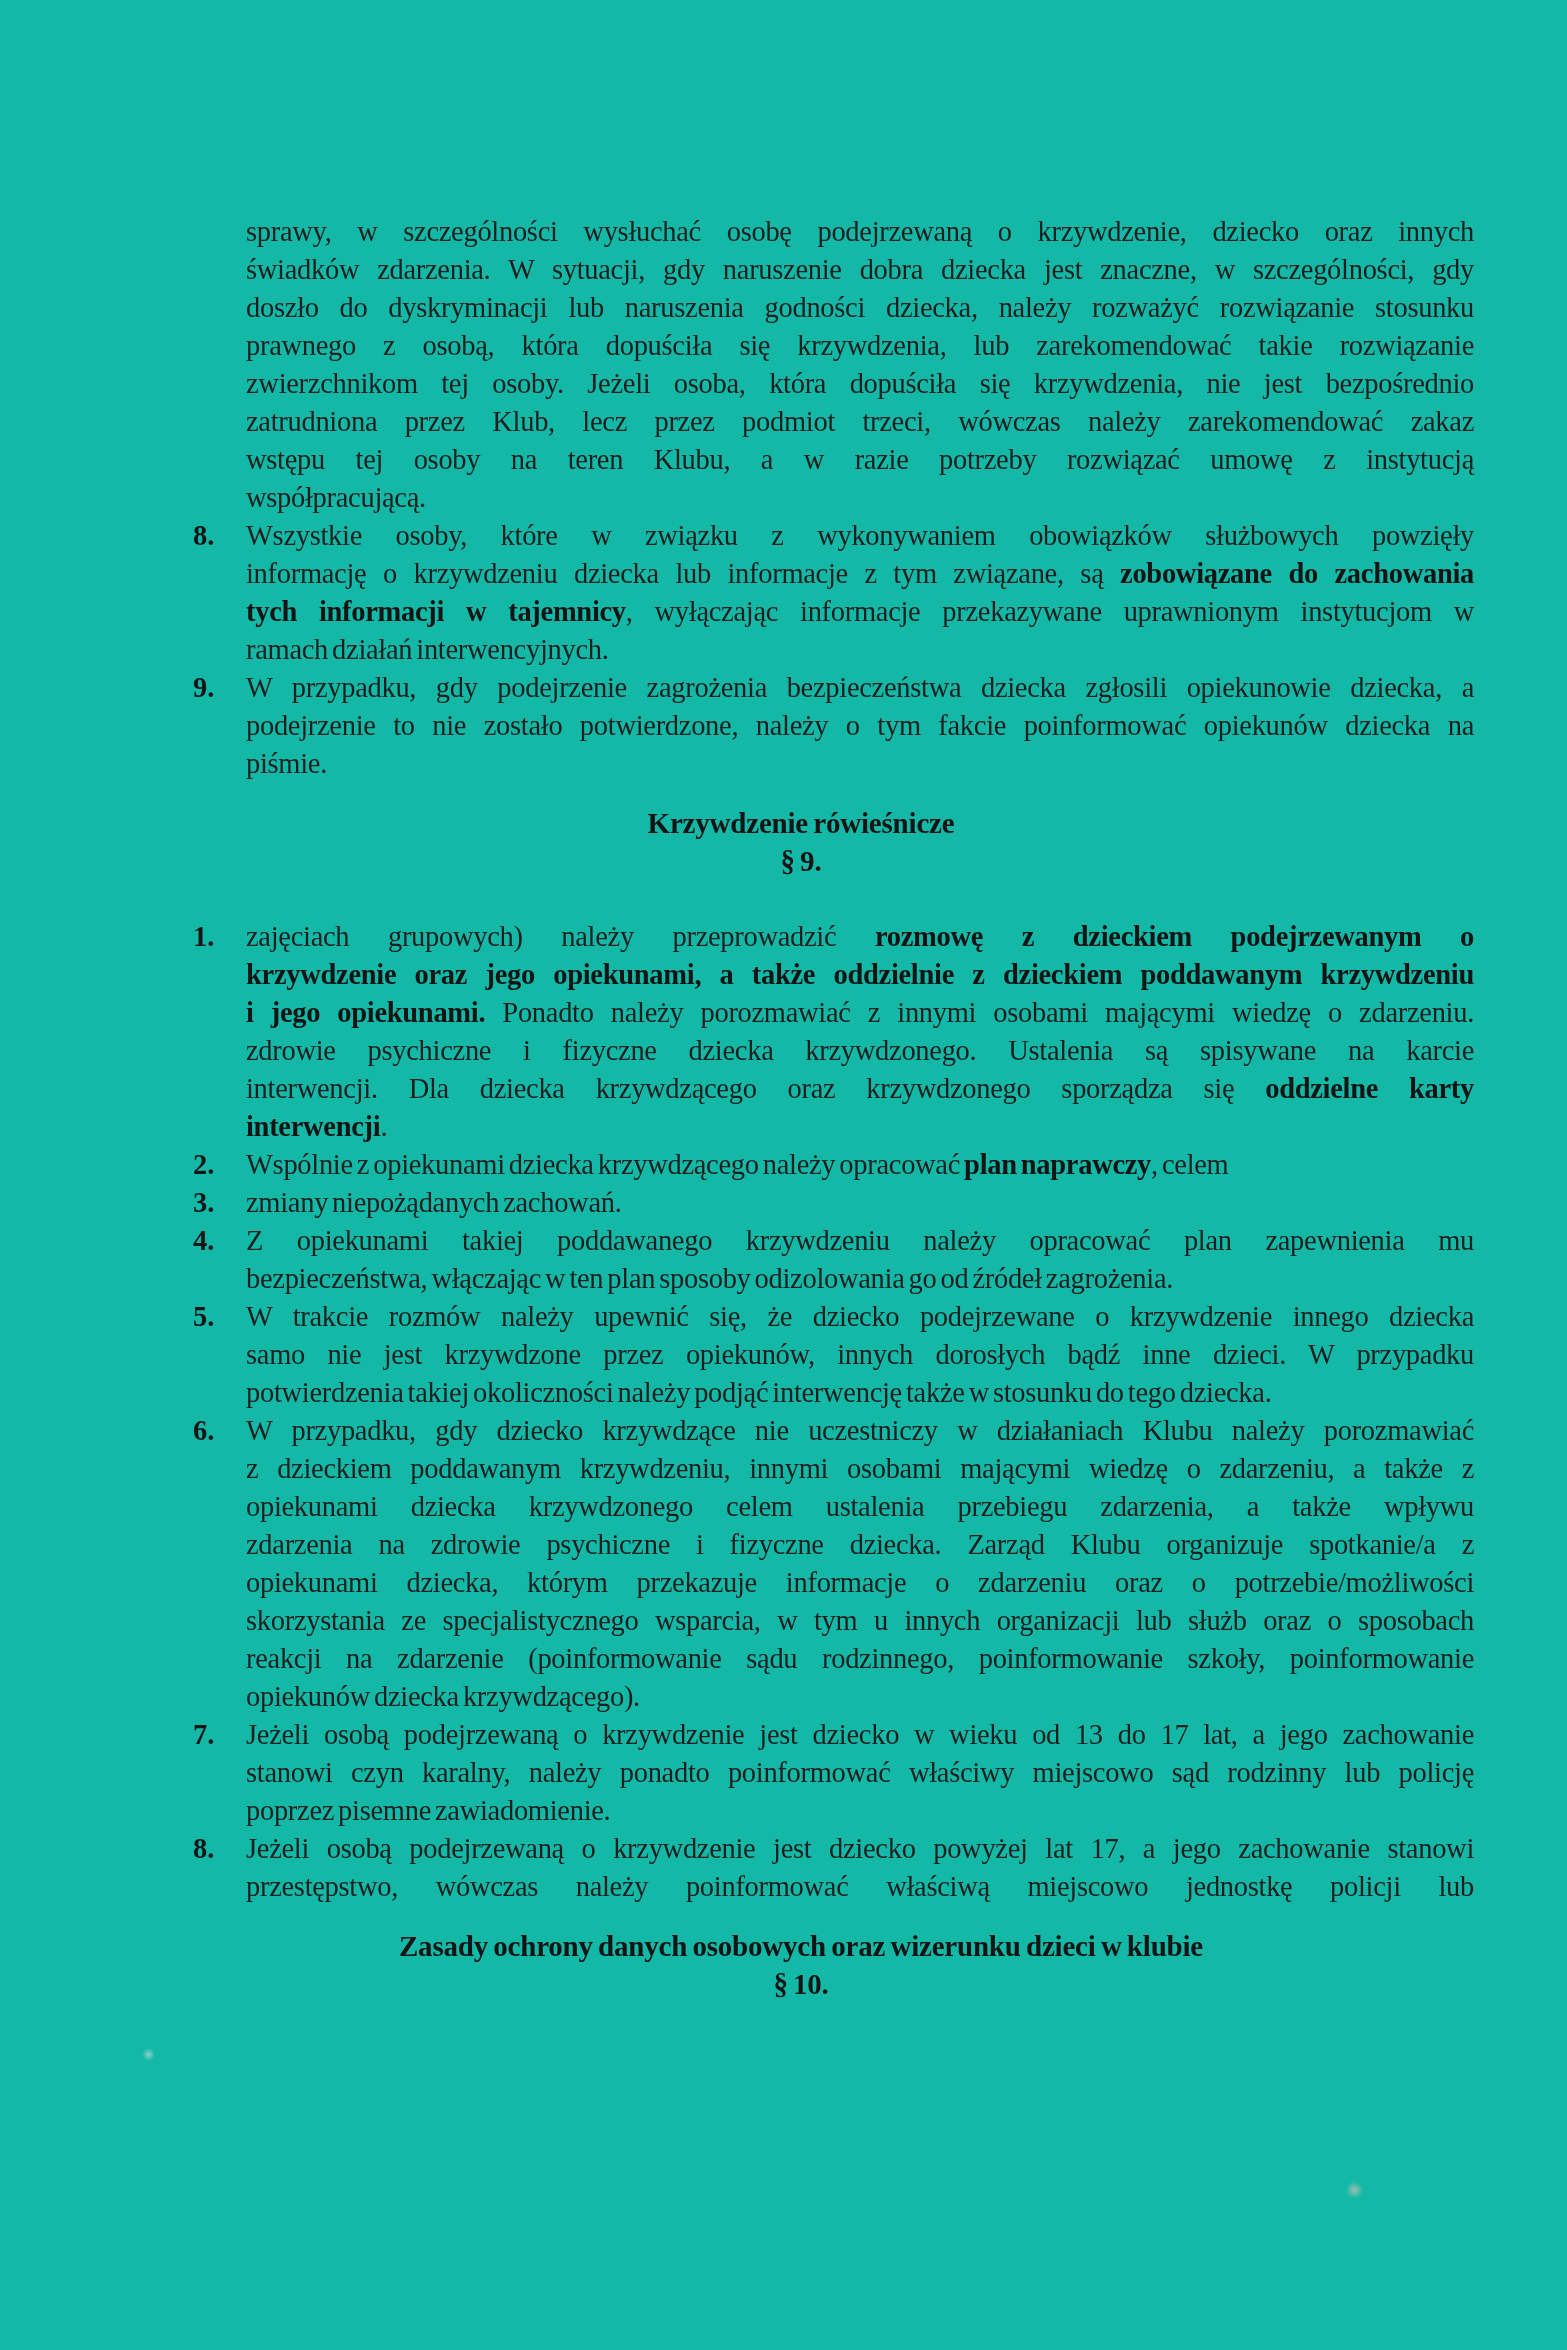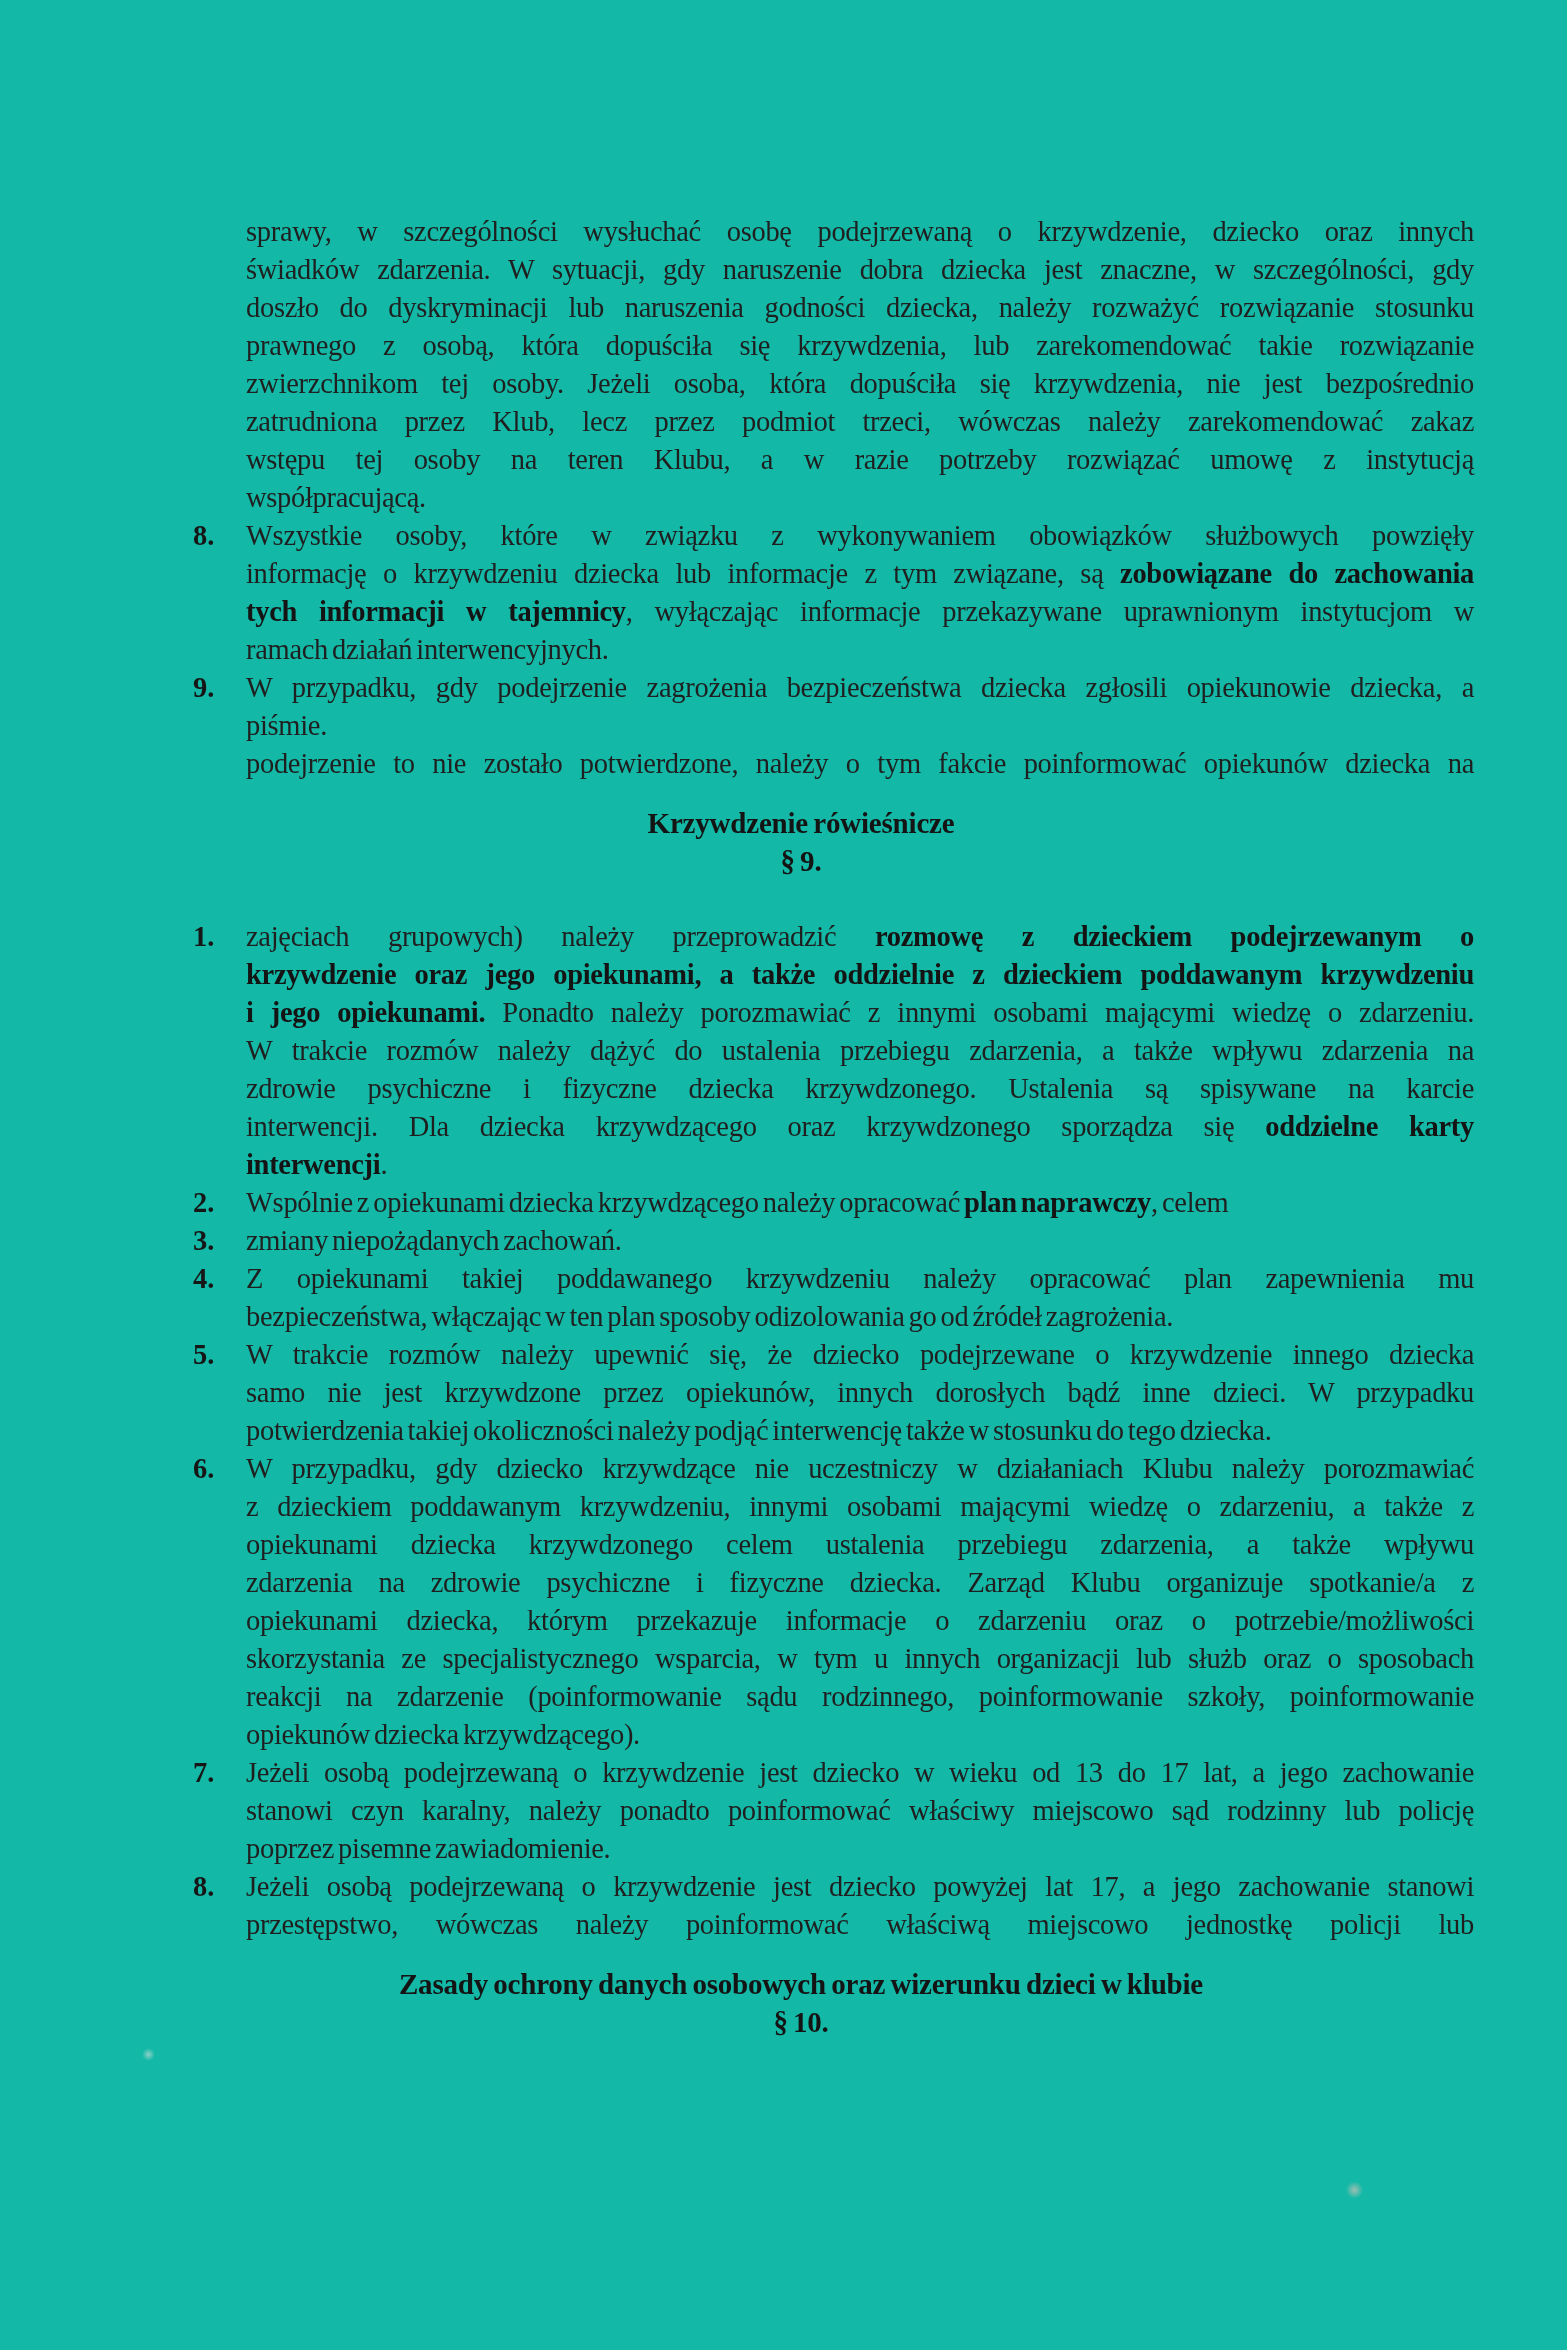--- a/index.html
+++ b/index.html
@@ -62,33 +62,32 @@
       <div class="block item">
         <span class="num">8.</span>
         <div class="line"><span>Wszystkie osoby, które w związku z wykonywaniem obowiązków służbowych powzięły</span></div>
         <div class="line"><span>informację o krzywdzeniu dziecka lub informacje z tym związane, są </span><b>zobowiązane do zachowania</b></div>
         <div class="line"><b>tych informacji w tajemnicy</b><span>, wyłączając informacje przekazywane uprawnionym instytucjom w</span></div>
         <div class="line short"><span>ramach działań interwencyjnych.</span></div>
       </div>
       <div class="block item">
         <span class="num">9.</span>
         <div class="line"><span>W przypadku, gdy podejrzenie zagrożenia bezpieczeństwa dziecka zgłosili opiekunowie dziecka, a</span></div>
+        <div class="line"><span>podejrzenie to nie zostało potwierdzone, należy o tym fakcie poinformować opiekunów dziecka na</span></div>
         <div class="line short"><span>piśmie.</span></div>
-        <div class="line"><span>podejrzenie to nie zostało potwierdzone, należy o tym fakcie poinformować opiekunów dziecka na</span></div>
       </div>
       <div class="heading">
         <div class="hline">Krzywdzenie rówieśnicze</div>
         <div class="hline">§ 9.</div>
       </div>
       <div class="block item">
         <span class="num">1.</span>
         <div class="line"><span>zajęciach grupowych) należy przeprowadzić </span><b>rozmowę z dzieckiem podejrzewanym o</b></div>
         <div class="line"><b>krzywdzenie oraz jego opiekunami, a także oddzielnie z dzieckiem poddawanym krzywdzeniu</b></div>
         <div class="line"><b>i jego opiekunami.</b><span> Ponadto należy porozmawiać z innymi osobami mającymi wiedzę o zdarzeniu.</span></div>
-        <div class="line"><span>W trakcie rozmów należy dążyć do ustalenia przebiegu zdarzenia, a także wpływu zdarzenia na</span></div>
         <div class="line"><span>zdrowie psychiczne i fizyczne dziecka krzywdzonego. Ustalenia są spisywane na karcie</span></div>
         <div class="line"><span>interwencji. Dla dziecka krzywdzącego oraz krzywdzonego sporządza się </span><b>oddzielne karty</b></div>
         <div class="line short"><b>interwencji</b><span>.</span></div>
       </div>
       <div class="block item">
         <span class="num">2.</span>
         <div class="line short"><span>Wspólnie z opiekunami dziecka krzywdzącego należy opracować </span><b>plan naprawczy</b><span>, celem</span></div>
       </div>
       <div class="block item">
         <span class="num">3.</span>

